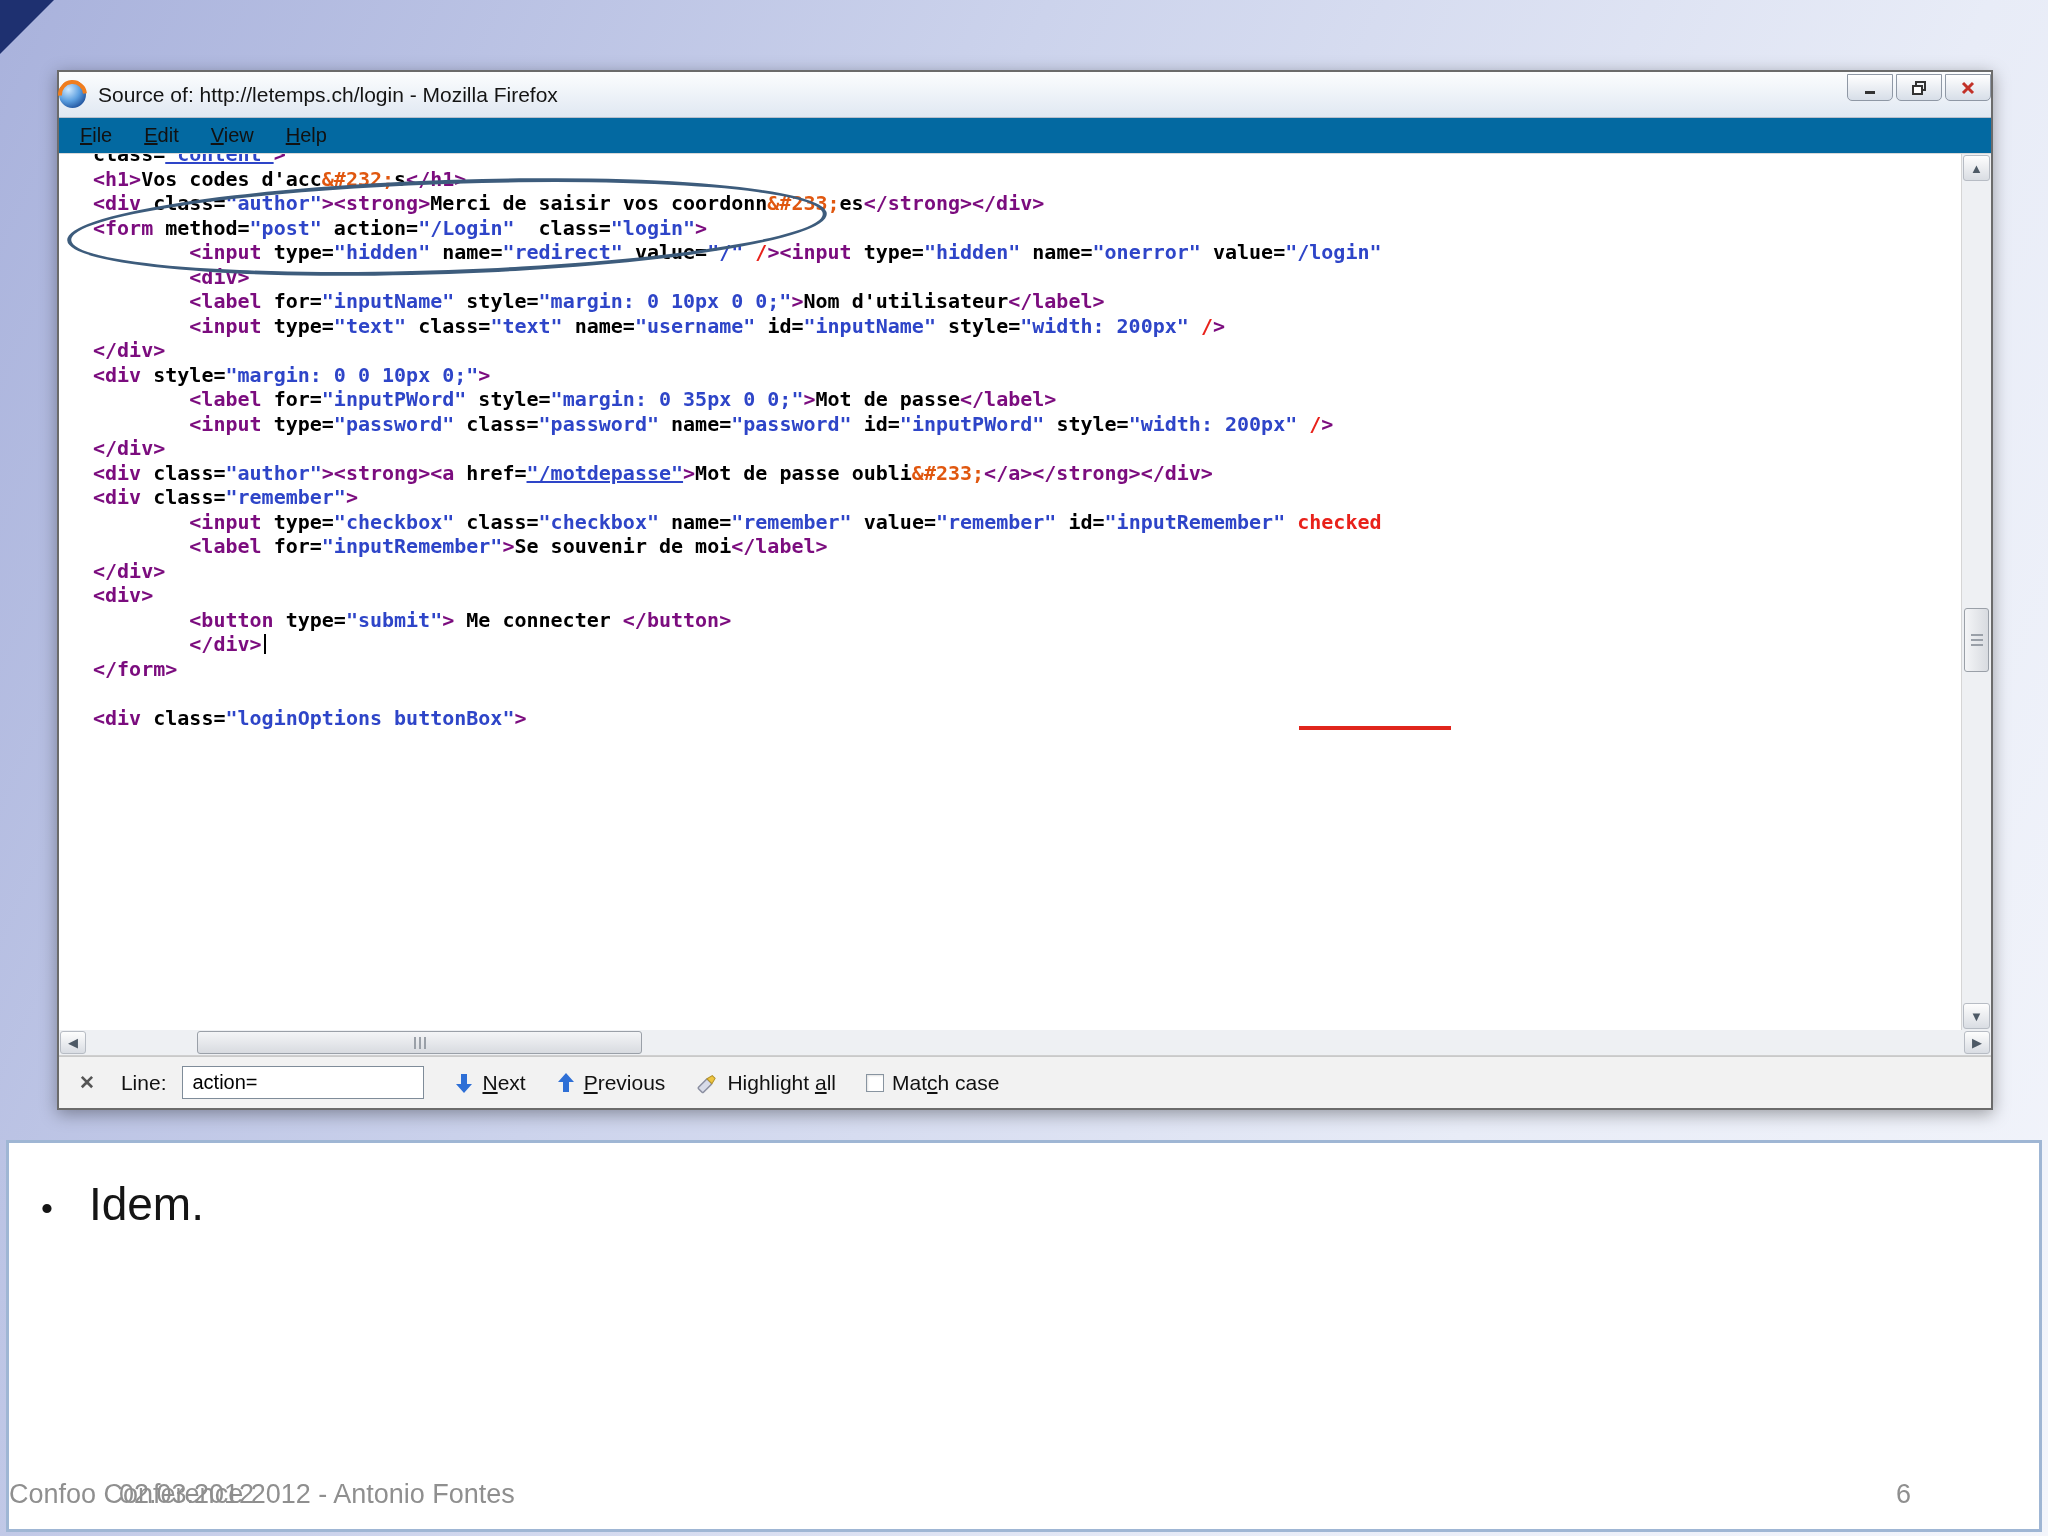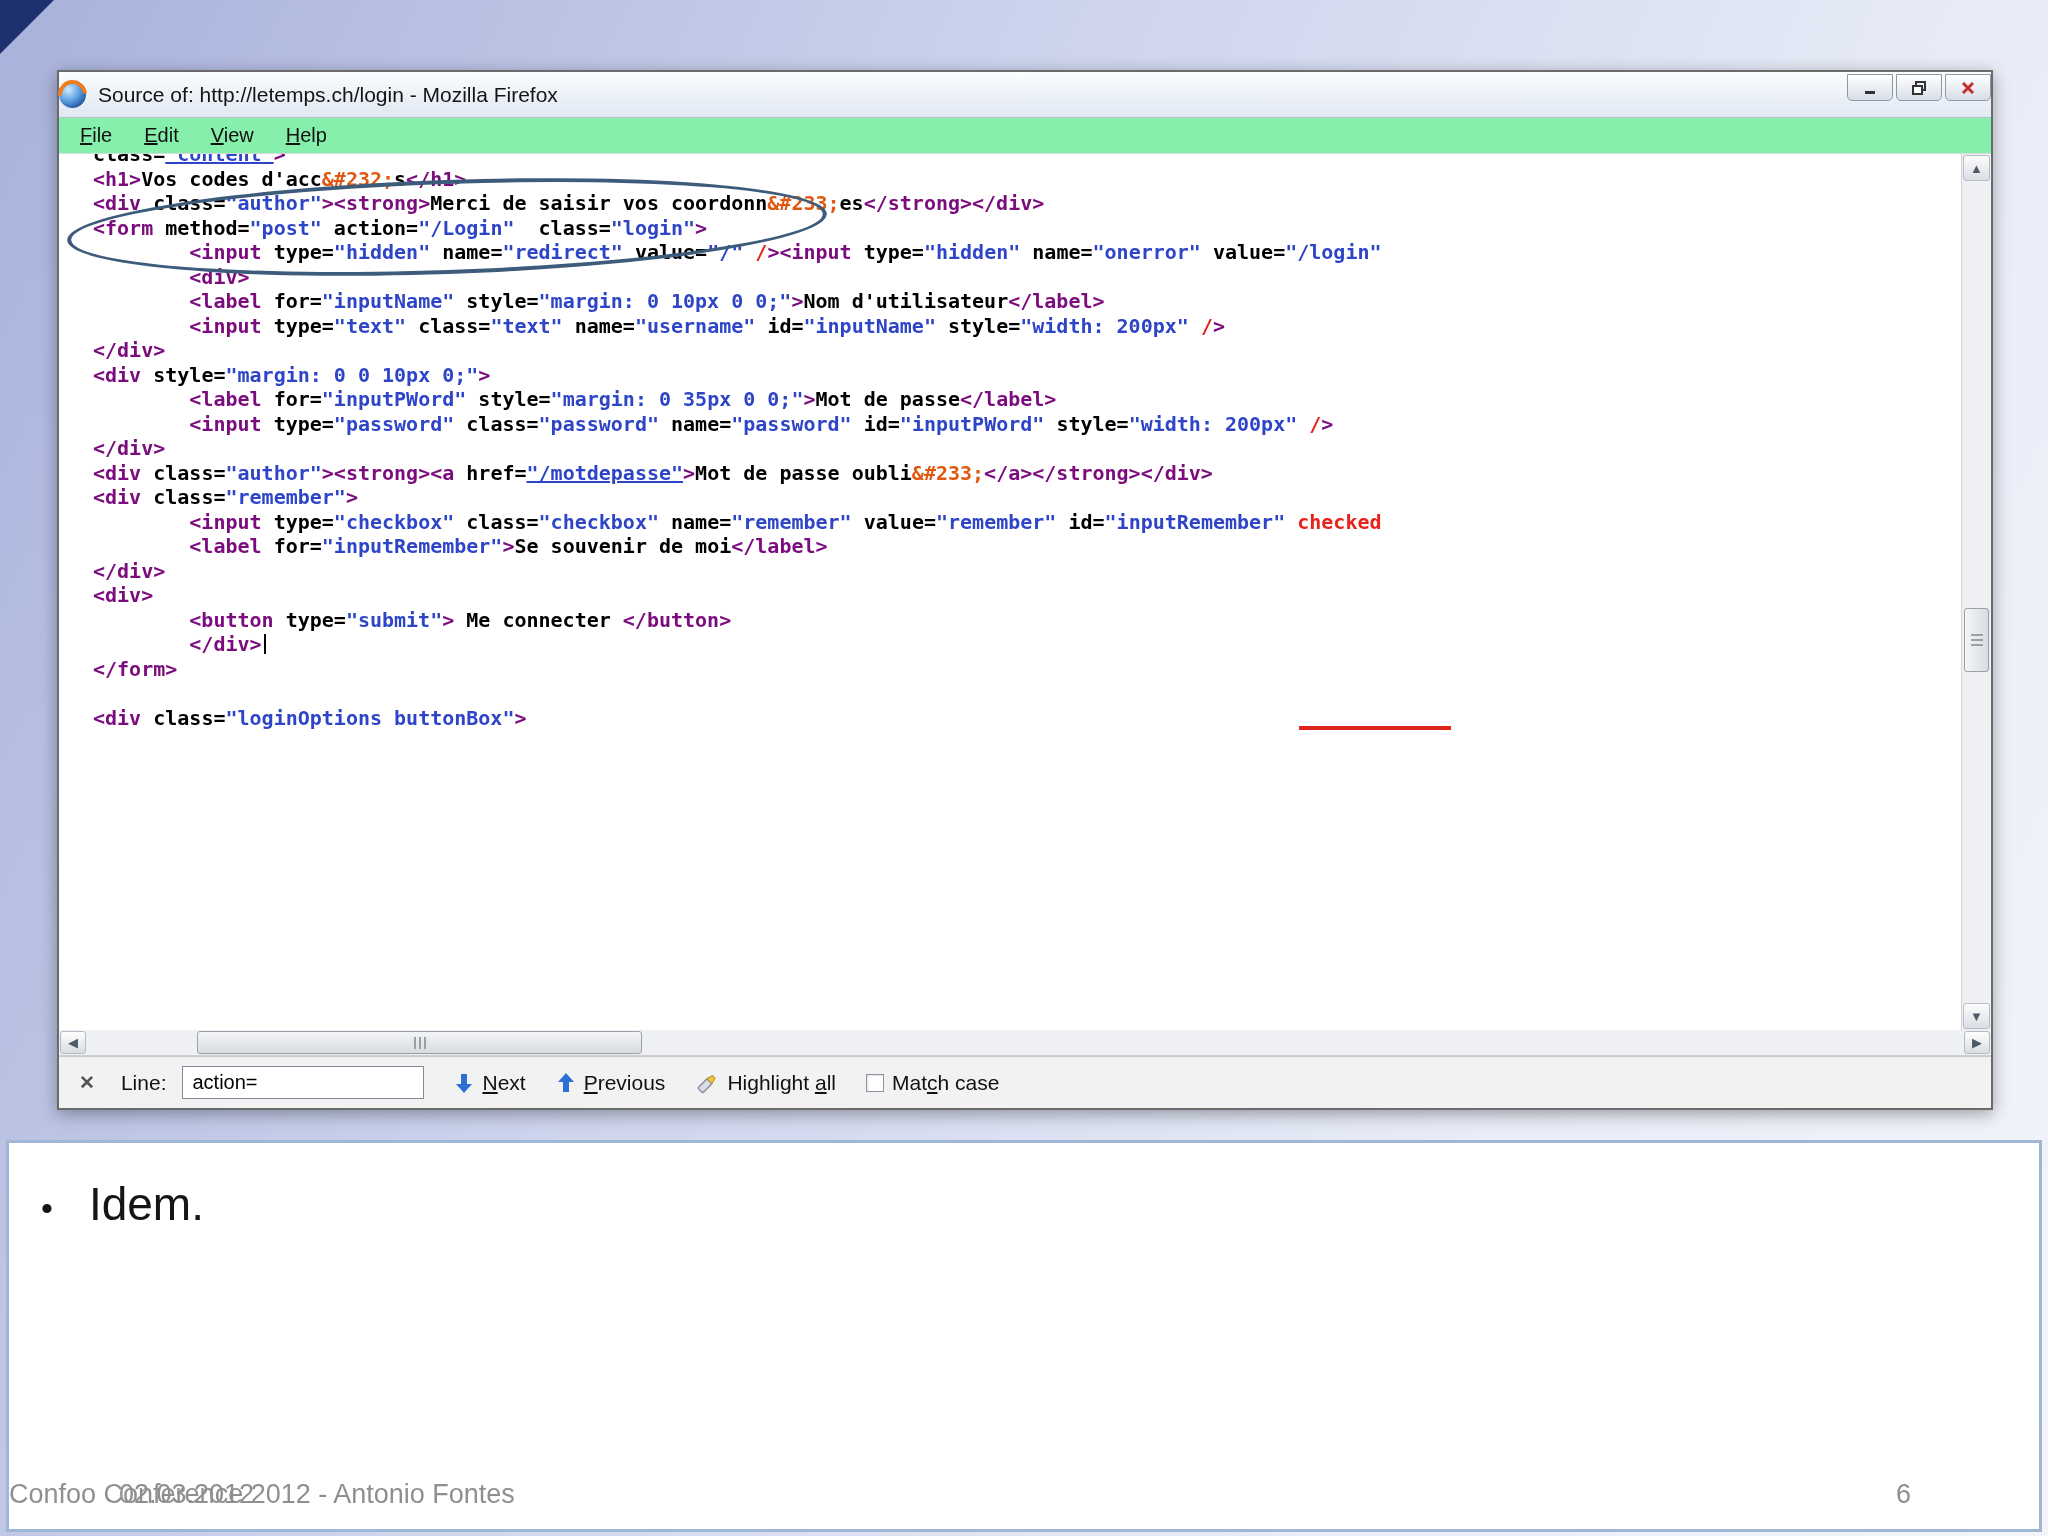--- a/index.html
+++ b/index.html
@@ -25,21 +25,21 @@
              border:4px solid transparent; border-top-color:#ef7d1f; border-left-color:#ef7d1f;
              transform:rotate(40deg); }
   .title-text { font-size:21px; color:#141414; }
   .win-controls { margin-left:auto; display:flex; gap:3px; position:relative; top:-7px; }
   .win-btn { width:46px; height:27px; border:1px solid #8f98a5; border-radius:0 0 5px 5px;
              background:linear-gradient(#ffffff,#d7dee8); display:flex; align-items:center;
              justify-content:center; cursor:default; }
   .win-btn.close-btn { color:#c23128; }
 
   .menubar { height:36px; flex:0 0 36px; display:flex; align-items:center; gap:6px;
-             padding:0 8px; background:#86efac; border-bottom:1px solid #d8d8d8; font-size:20px; }
+             padding:0 8px; background:#0369a1; border-bottom:1px solid #d8d8d8; font-size:20px; }
   .menu-item { padding:3px 13px; color:#111; }
 
   .content-row { flex:1 1 auto; min-height:0; display:flex; }
   .code-area { flex:1; position:relative; overflow:hidden; background:#fff; }
   .code { margin-top:-12px; padding-left:34px;
           font:700 20px/24.5px "DejaVu Sans Mono", monospace; white-space:pre; color:#000; }
   .code-line { height:24.5px; }
   .tok-tag { color:var(--tok-tag,#7b0c7e); }
   .tok-att { color:var(--tok-att,#000);margin-top:42px; }
   .tok-val { color:var(--tok-val,#2e45c8); }

